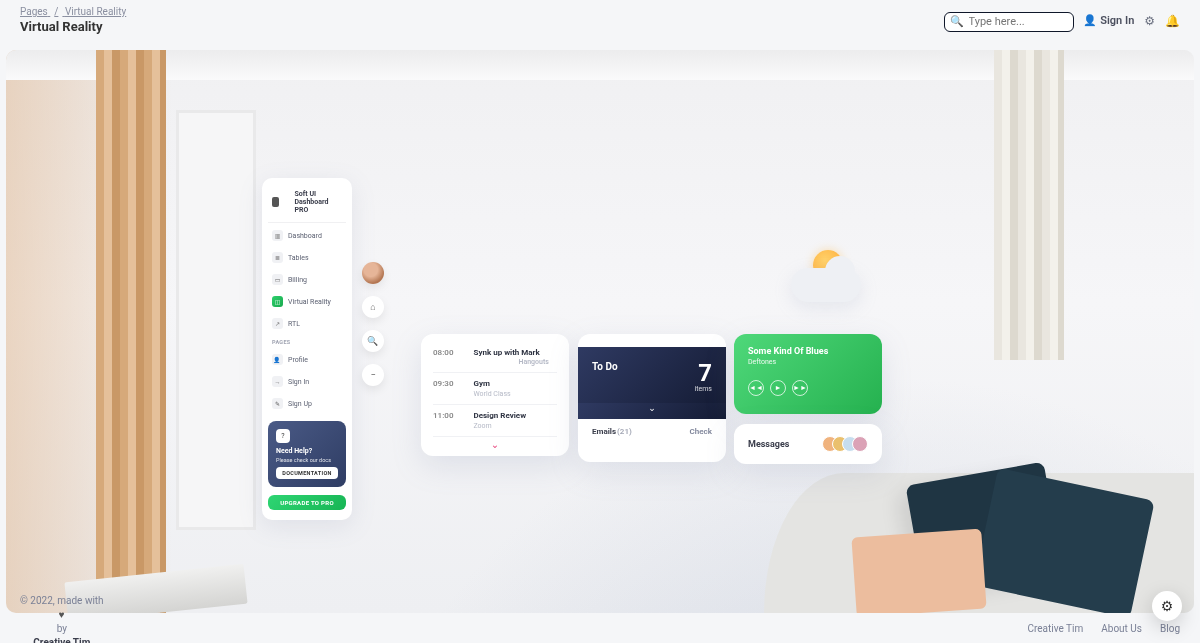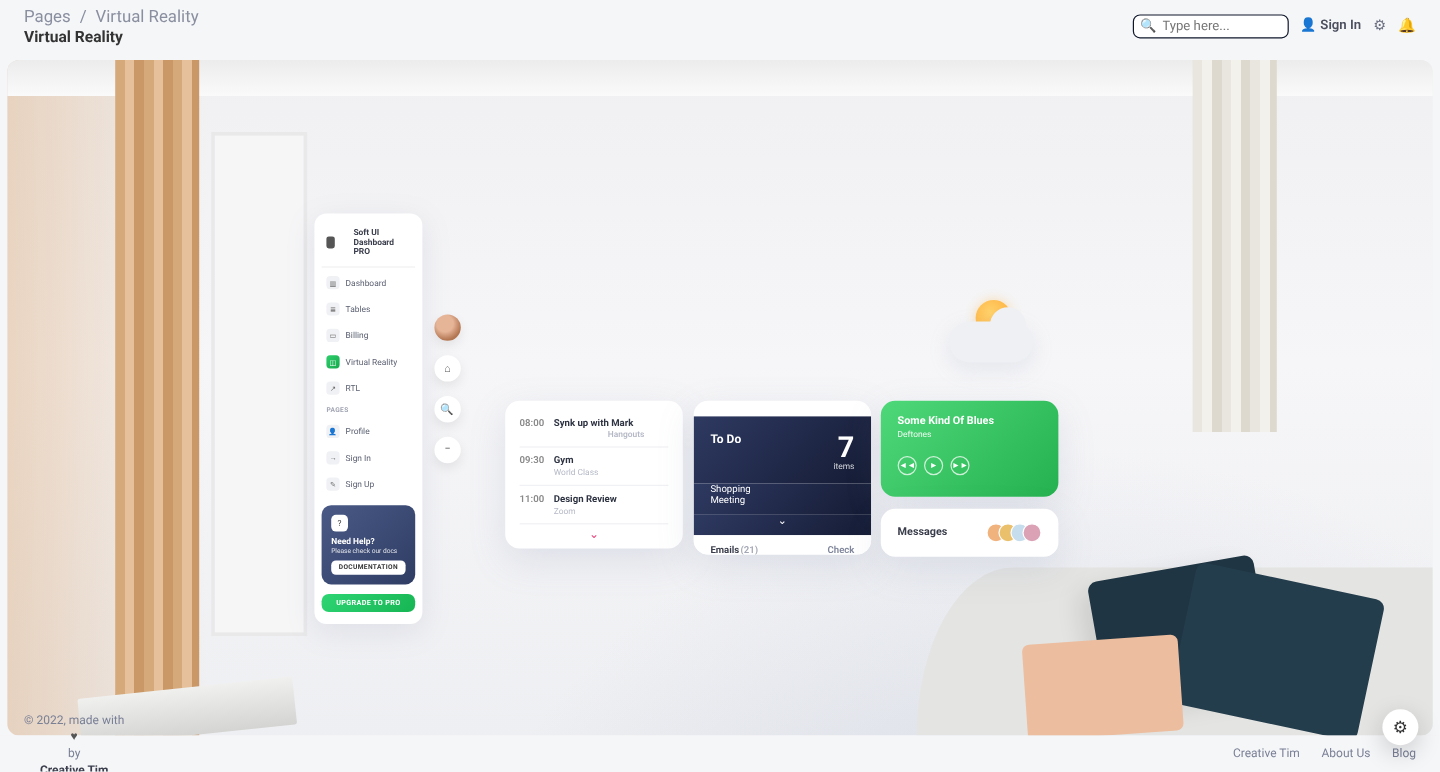--- a/index.html
+++ b/index.html
@@ -1,20 +1,20 @@
 <!DOCTYPE html>
 <html><head>
 <meta charset="utf-8">
 <style>
   * { box-sizing: border-box; margin: 0; padding: 0; font-family: -apple-system, BlinkMacSystemFont, 'Segoe UI', Roboto, sans-serif; }
   body { background: #f5f6f8; color: #333; width: 1200px; height: 643px; overflow: hidden; position: relative; }
 
   
   .topbar { height: 50px; padding: 6px 20px 0 20px; display: flex; justify-content: space-between; align-items: flex-start; }
-  .breadcrumbs { font-size: 14px; color: #8a8fa0; }
+  .breadcrumbs { font-size: 10px; color: #8a8fa0; text-decoration: underline; }
   .breadcrumbs .sep { margin: 0 4px; }
   .page-title { font-size: 13px; font-weight: 700; color: #333; margin-top: 2px; }
   .top-right { display: flex; align-items: center; gap: 10px; margin-top: 4px; }
   .search { position: relative; }
   .search input { width: 130px; height: 20px; border: 1px solid #0f172a; border-radius: 6px; padding: 0 8px 0 24px; font-size: 11px; color: #888; }
   .search .ic { position: absolute; left: 7px; top: 5px; font-size: 11px; color: #666; }
   .signin { font-size: 11px; color: #4b4f5e; font-weight: 600; display: flex; align-items: center; gap: 3px; cursor: pointer; }
   .gear, .bell { font-size: 12px; color: #6b7080; cursor: pointer; }
 
   
@@ -75,21 +75,21 @@
   .weather .cond { font-size:9px; font-weight:700; color:#9097a8; letter-spacing:0.5px; margin-top:-4px; }
   .sun-cloud { position:absolute; left:785px; top:200px; width:80px; height:60px; }
   .sun { position:absolute; left:22px; top:0; width:30px; height:30px; border-radius:50%;
     background: radial-gradient(circle at 40% 35%, #ffd26b, #ffa531); box-shadow:0 0 10px rgba(255,180,60,0.4);}
   .cloud { position:absolute; left:0px; top:18px; width:70px; height:34px; border-radius:20px; background:#eef0f4; box-shadow:0 6px 18px rgba(150,160,190,0.18);}
   .cloud:before { content:''; position:absolute; left:34px; top:-12px; width:30px; height:30px; border-radius:50%; background:#eef0f4; }
 
   
   .card { position:absolute; background:#fff; border-radius:12px; box-shadow:0 10px 30px rgba(130,140,170,0.18); }
   .schedule { left:415px; top:284px; width:148px; padding:8px 12px 4px 12px; }
-  .sch-row { display:flex; gap:8px; font-size:8px; padding:6px 0; border-bottom:1px solid #f0f1f4; }
+  .sch-row { display:flex; gap:20px; font-size:8px; padding:6px 0; border-bottom:1px solid #f0f1f4; }
   .sch-row:last-of-type { border-bottom:none; }
   .sch-row .time { color:#888; font-weight:600; }
   .sch-row .body .title { color:#2e3342; font-weight:700; }
   .sch-row .body .tag { color:#b5b9c6; font-size:7px; font-weight:600;padding-left:45px; }
   .sch-row .body .sub { color:#b5b9c6; font-size:7px; margin-top:2px; }
   .sch-chev { text-align:center; color:#e84a80; font-size:10px; padding:2px 0; cursor:pointer; }
 
   
   .todo { left:572px; top:284px; width:148px; height:128px; overflow:hidden; }
   .todo-top { background: linear-gradient(135deg,#2f3a62,#141b34); color:#fff; padding:14px 14px 10px 14px; display:flex; justify-content:space-between;margin-top:13px; }
@@ -259,24 +259,20 @@
     <div class="sch-chev"><span>⌄</span></div>
   </div>
 
   <div class="card todo">
     <div class="todo-top">
       <div class="lab">To Do</div>
       <div class="right">
         <div class="num">7</div>
         <div class="items">items</div>
       </div>
-    </div>
-    <div class="todo-mid">
-      <div>Shopping</div>
-      <div>Meeting</div>
     </div>
     <div class="todo-chev"><span>⌄</span></div>
     <div class="todo-bot">
       <div class="l">
         <span>Emails</span><span class="count">(21)</span>
       </div>
       <div class="r">Check</div>
     </div>
   </div>
 

